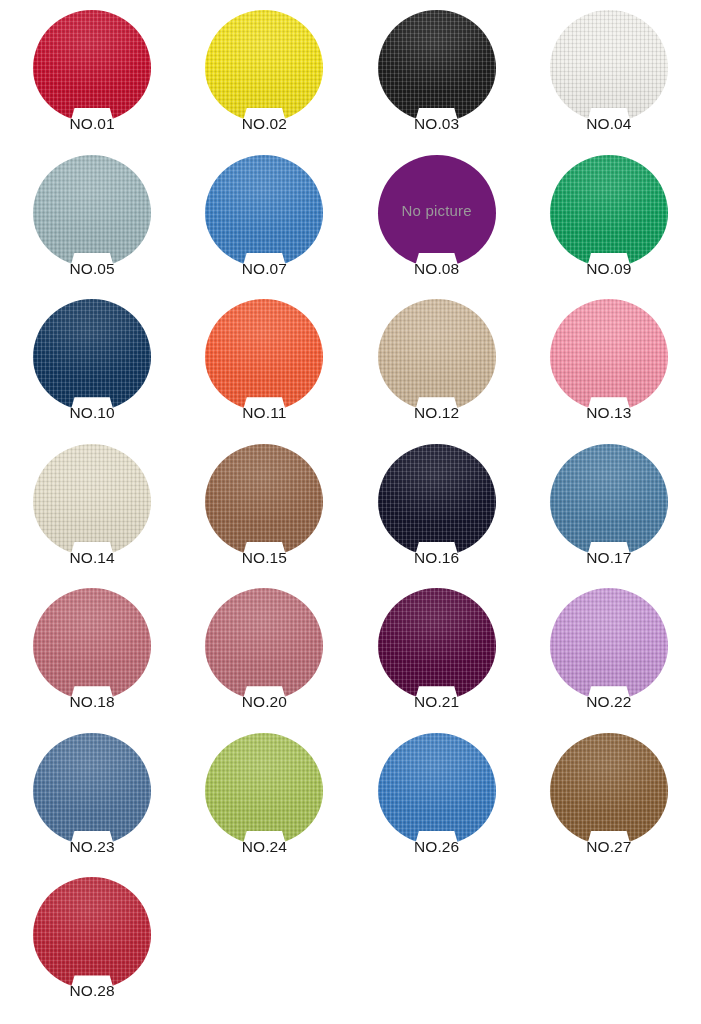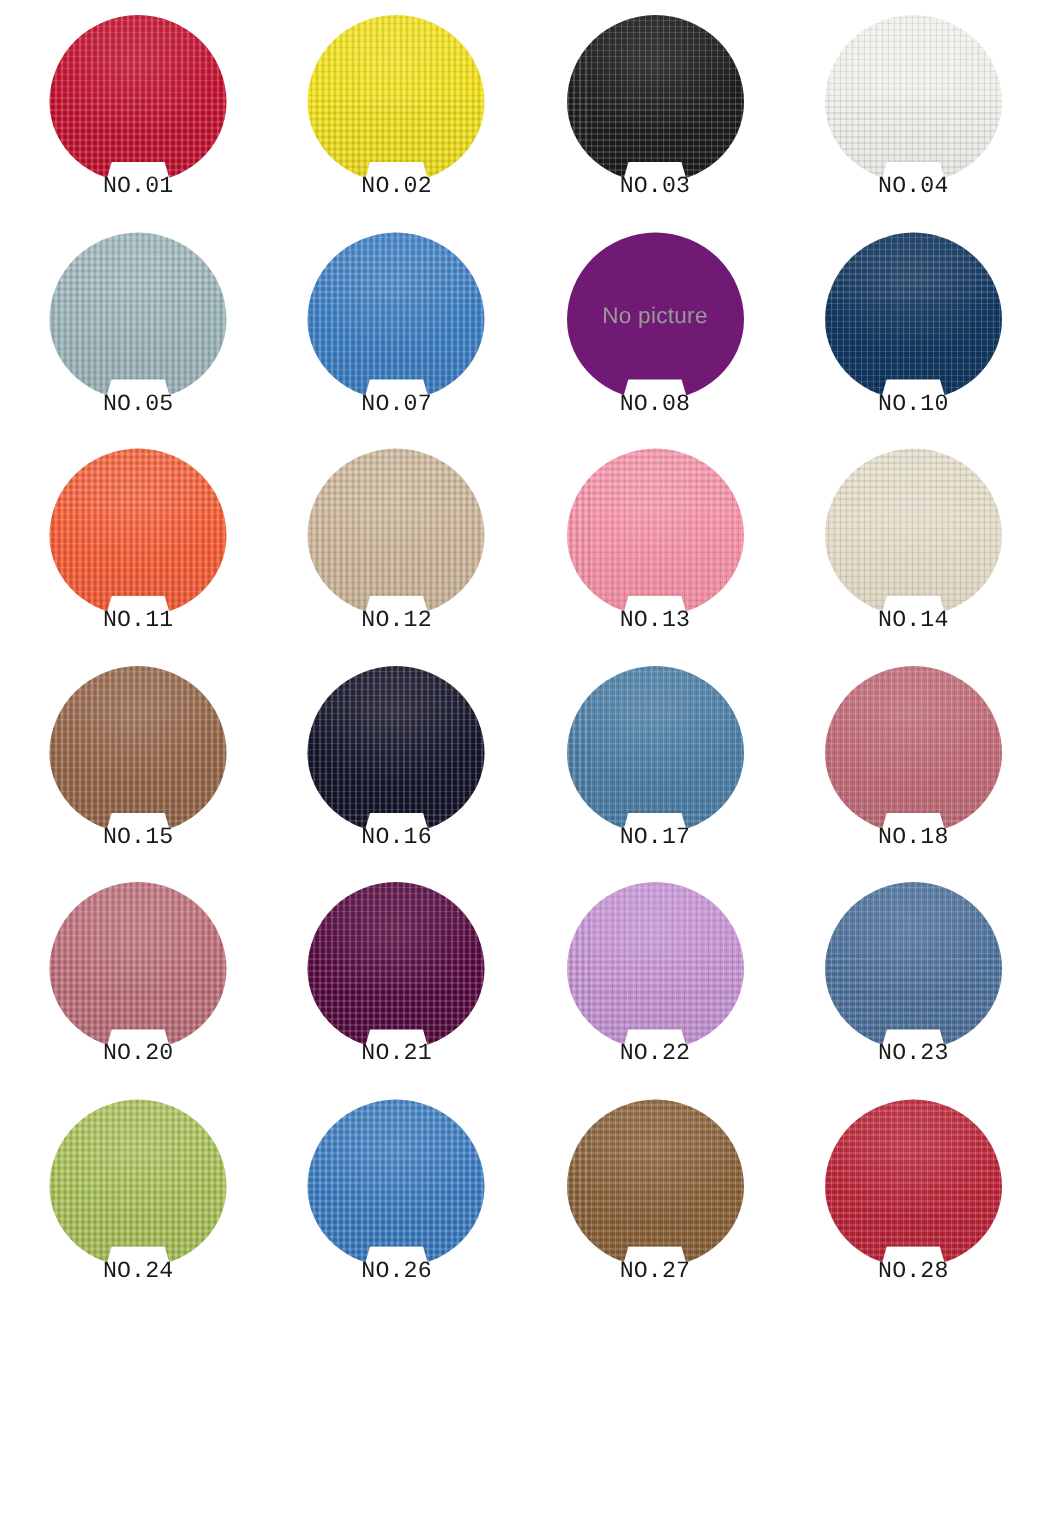--- a/index.html
+++ b/index.html
@@ -116,21 +116,21 @@
     font-family: "Liberation Sans", sans-serif;
     letter-spacing: 0.2px;
   }
 
   .chip-label {
     position: relative;
     z-index: 4;
     margin-top: -7px;
     font-size: 15.5px;
     color: #1a1a1a;
-    font-family: Liberation Mono, monospace;
+    font-family: Liberation Sans, sans-serif;
     letter-spacing: 0.1px;
     white-space: nowrap;
   }
 </style>
 </head>
 <body>
 
 <div class="swatch-grid" id="swatch-grid">
     <div class="swatch-cell">
       <div class="chip-wrap">
@@ -178,20 +178,27 @@
       <div class="chip-wrap">
         <div class="chip placeholder" style="background-color: #701a75;">
           <span class="placeholder-text">No picture</span>
         </div>
         <div class="chip-notch"></div>
       </div>
       <div class="chip-label">NO.08</div>
     </div>
     <div class="swatch-cell">
       <div class="chip-wrap">
+        <div class="chip" style="background-color: rgb(17, 160, 94);"></div>
+        <div class="chip-notch"></div>
+      </div>
+      <div class="chip-label">NO.09</div>
+    </div>
+    <div class="swatch-cell">
+      <div class="chip-wrap">
         <div class="chip" style="background-color: rgb(18, 56, 96);"></div>
         <div class="chip-notch"></div>
       </div>
       <div class="chip-label">NO.10</div>
     </div>
     <div class="swatch-cell">
       <div class="chip-wrap">
         <div class="chip" style="background-color: rgb(246, 93, 54);"></div>
         <div class="chip-notch"></div>
       </div>

